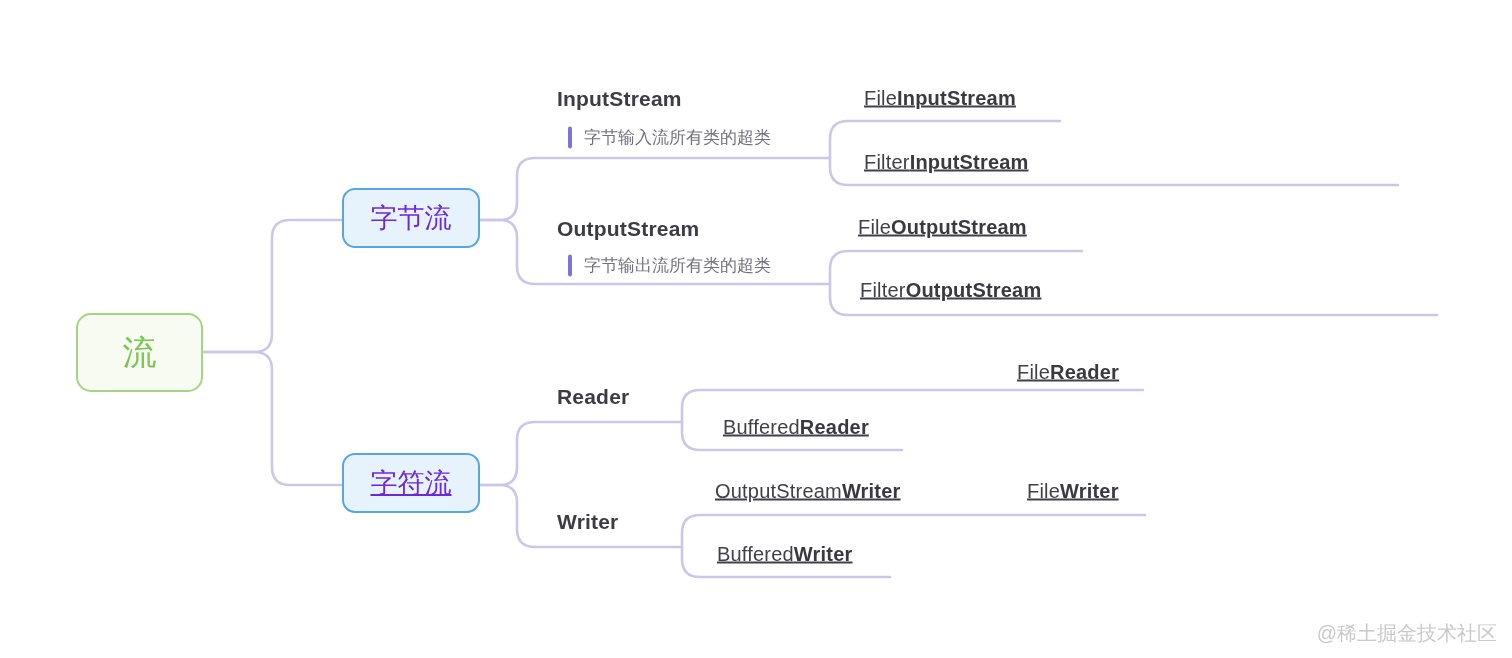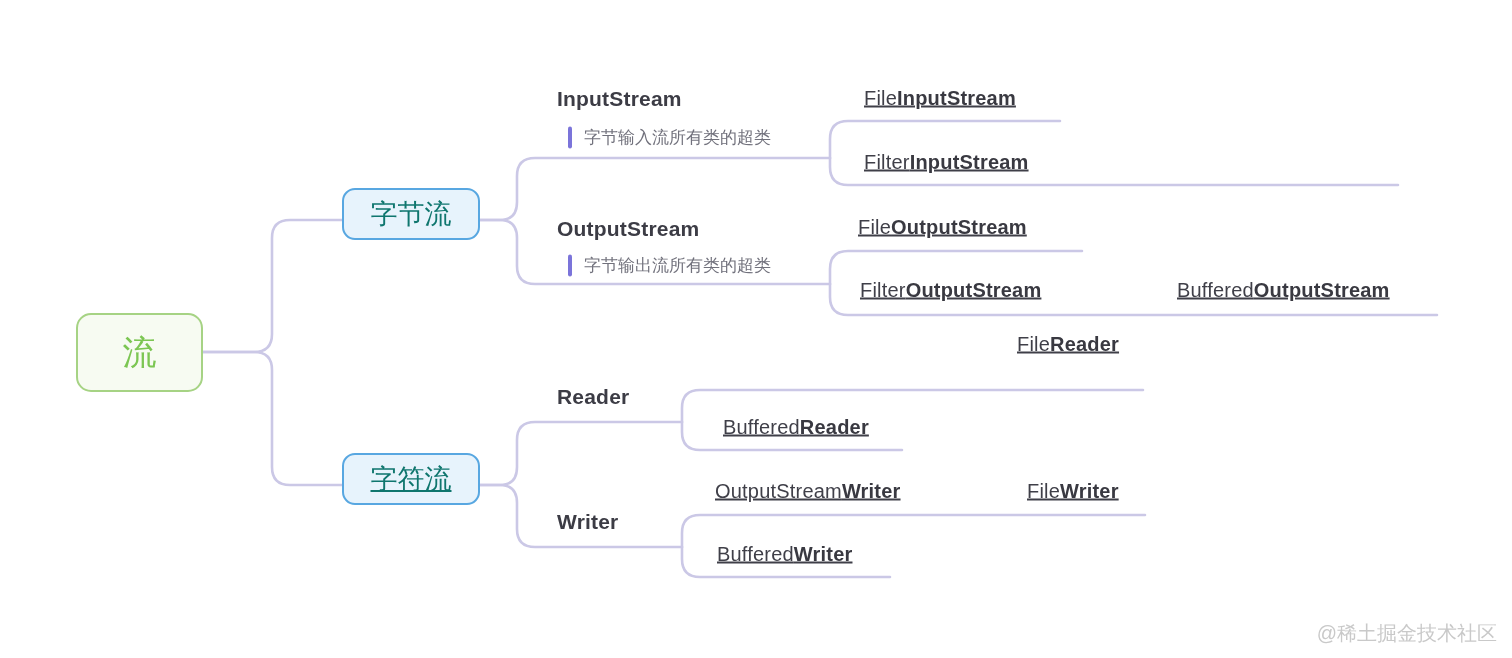--- a/index.html
+++ b/index.html
@@ -37,24 +37,24 @@
   .node.root {
     left: 76px; top: 313px;
     width: 127px; height: 79px;
     border: 2px solid #a6d384;
     background: #f7fbf2;
     color: #7cc653;
     font-size: 34px;
     border-radius: 15px;
   }
   .node.branch {
-    width: 138px; height: 52px;
+    width: 138px; height: 60px;
     border: 2px solid #58a7e1;
     background: #e7f3fc;
-    color: #0f766e;
+    color: #6d28d9;
     font-size: 27px;
   }
   .node.branch.byte { left: 342px; top: 188px; }
   .node.branch.char { left: 342px; top: 453px; text-decoration: underline; }
 
   .heading {
     position: absolute;
     transform: translateY(-50%);
     font-size: 21px;
     font-weight: 700;
@@ -162,25 +162,22 @@
   <div class="cls" style="left:864px; top:162px">
     <span class="pre">Filter</span><span class="suf">InputStream</span>
   </div>
 
   <div class="cls" style="left:858px; top:227px">
     <span class="pre">File</span><span class="suf">OutputStream</span>
   </div>
   <div class="cls" style="left:860px; top:290px">
     <span class="pre">Filter</span><span class="suf">OutputStream</span>
   </div>
-  <div class="cls" style="left:1177px; top:290px">
-    <span class="pre">Buffered</span><span class="suf">OutputStream</span>
-  </div>
 
-  <div class="cls" style="left:1017px; top:344px">
+  <div class="cls" style="left:1017px; top:372px">
     <span class="pre">File</span><span class="suf">Reader</span>
   </div>
   <div class="cls" style="left:723px; top:427px">
     <span class="pre">Buffered</span><span class="suf">Reader</span>
   </div>
 
   <div class="cls" style="left:715px; top:491px">
     <span class="pre">OutputStream</span><span class="suf">Writer</span>
   </div>
   <div class="cls" style="left:1027px; top:491px">

